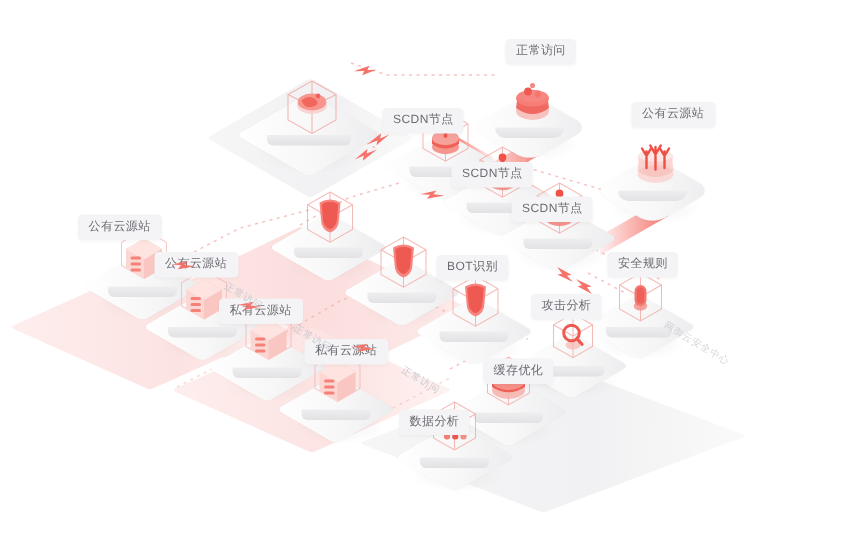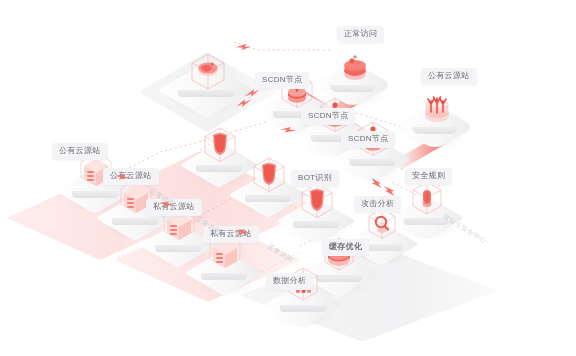--- a/index.html
+++ b/index.html
@@ -365,21 +365,21 @@
           <path d="M20,4 L34,12 L34,28 L20,36 L6,28 L6,12 Z"></path>
           <path d="M20,4 L20,20 M20,20 L34,12 M20,20 L6,12 M20,20 L20,36"></path>
         </g>
         <ellipse cx="20" cy="26" rx="11" ry="6" fill="#f7b0aa" opacity=".85"></ellipse>
         <path d="M9,24 q11,7 22,0 l0,-4 q-11,6 -22,0 Z" fill="#ef6158"></path>
         <ellipse cx="20" cy="20" rx="11" ry="6" fill="#f79089"></ellipse>
         <path d="M14,17 q3,-6 9,-3 q5,3 1,6 q-4,2 -5,-2" fill="none" stroke="#ee4f45" stroke-width="2.4" stroke-linecap="round"></path>
       </svg>
     </div>
   </div>
-  <div class="lbl" style="left:322px;top:239px;font-weight:bold;">缓存优化</div>
+  <div class="lbl" style="left:322px;top:239px;">缓存优化</div>
 
   <div class="node" style="left:280px;top:282px;width:46px;height:46px;">
     <div class="shadow" style="left:-6px;top:22px;width:62px;height:24px;"></div>
     <div class="ped">
         <div class="top"></div>
         <div class="side" style="top:23px;"></div>
       </div>
     <div class="cube" style="left:3px;top:-18px;">
       <svg width="40" height="42" viewBox="0 0 40 42">
         <g stroke="#f2a9a4" stroke-width=".7" fill="none" opacity=".8">

